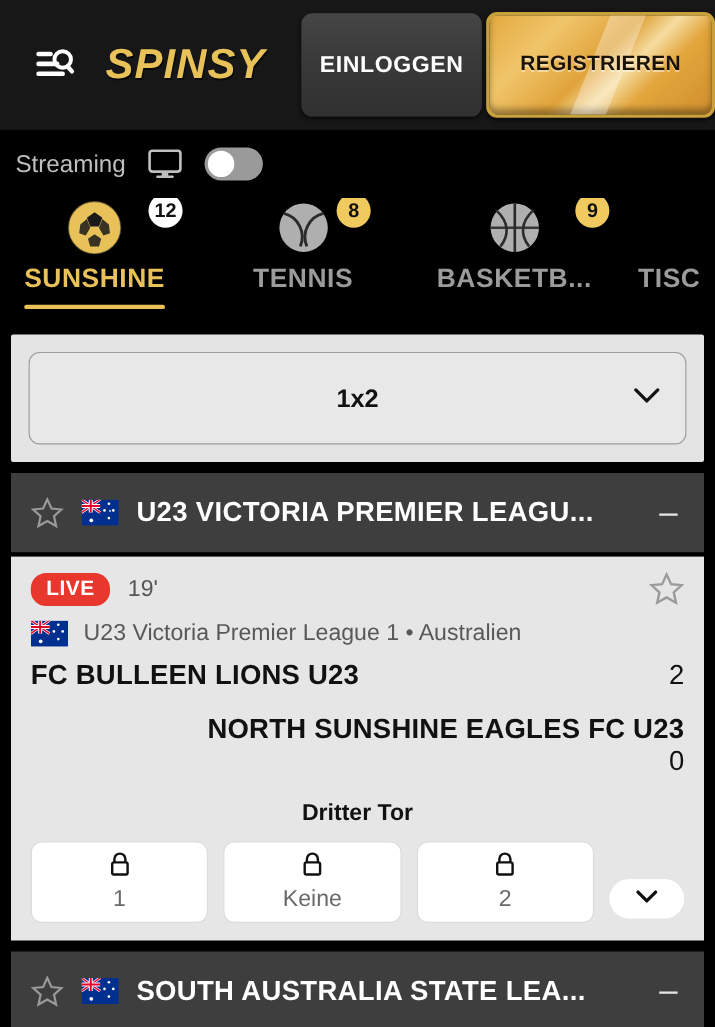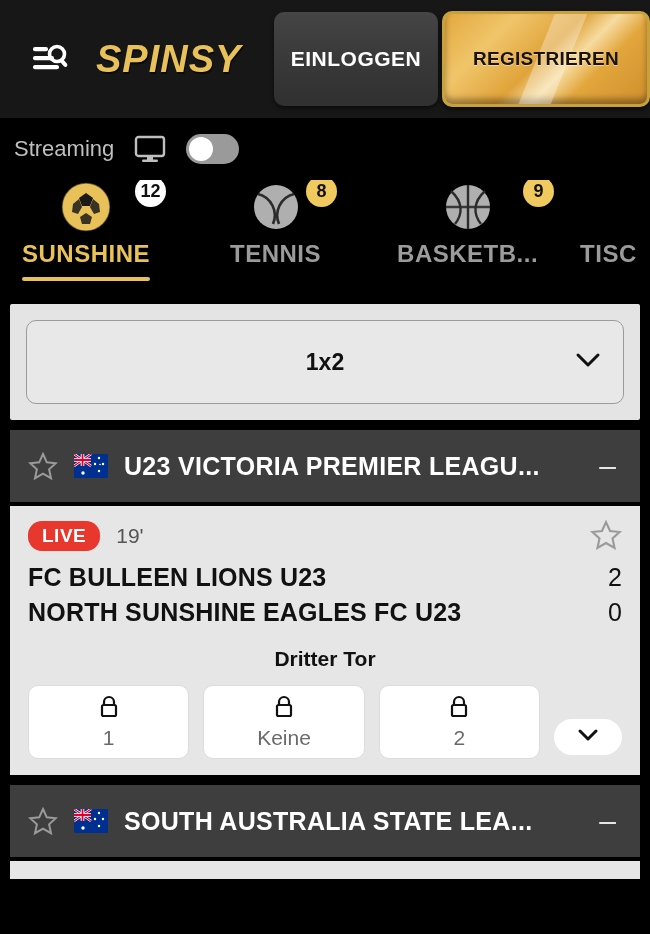--- a/index.html
+++ b/index.html
@@ -126,21 +126,21 @@
   .minute { margin-left: 16px; font-size: 21px; color: #555; }
   .row1 .star-r { margin-left: auto; cursor: pointer; display:flex; }
   .row2 { display: flex; align-items: center; margin-top: 13px; }
   .row2 .lg-name { margin-left: 14px; font-size: 21px; color: #585858; }
   .teams { margin-top: 12px; }
   .team-line { display: flex; align-items: flex-end; }
   .team-name {
     font-size: 25px; font-weight: bold; color: #111; letter-spacing: .2px;
   }
   .team-score { margin-left: auto; font-size: 25px; color: #111; }
-  .team-line + .team-line { margin-top: 6px; }
+  .team-line + .team-line { margin-top: 20px; flex-direction: column; }
   .market-title {
     text-align: center; font-size: 21px; font-weight: bold; color: #111; margin-top: 20px;
   }
   .odds-row { display: flex; align-items: center; gap: 14px; margin-top: 14px; }
   .odd-btn {
     flex: 1 1 0; background: #fff; border: 1px solid #dcdcdc; border-radius: 10px;
     height: 74px; display: flex; flex-direction: column; align-items: center;
     justify-content: center; cursor: pointer;
   }
   .odd-btn .lbl { font-size: 21px; color: #6a6a6a; margin-top: 3px; }
@@ -286,20 +286,37 @@
     <div class="row1">
       <div class="live-pill">LIVE</div>
       <div class="minute">19'</div>
       <div class="star-r">
         <svg width="32" height="31" viewBox="0 0 30 29">
           <path d="M15 2 L18.8 10.3 L27.8 11.2 L21.1 17.3 L23 26.2 L15 21.6 L7 26.2 L8.9 17.3 L2.2 11.2 L11.2 10.3 Z" fill="none" stroke="#9a9a9a" stroke-width="2"></path>
         </svg>
       </div>
     </div>
 
+    <div class="row2">
+      <div class="flag">
+        <svg viewBox="0 0 34 24" width="34" height="24">
+          <rect width="34" height="24" fill="#00308F"></rect>
+          <path d="M0 0 L17 12 M17 0 L0 12" stroke="#fff" stroke-width="2.6"></path>
+          <path d="M0 0 L17 12 M17 0 L0 12" stroke="#E4002B" stroke-width="1.2"></path>
+          <path d="M8.5 0 L8.5 12 M0 6 L17 6" stroke="#fff" stroke-width="3.6"></path>
+          <path d="M8.5 0 L8.5 12 M0 6 L17 6" stroke="#E4002B" stroke-width="1.8"></path>
+          <circle cx="9" cy="19" r="1.7" fill="#fff"></circle>
+          <circle cx="25" cy="4" r="1.2" fill="#fff"></circle>
+          <circle cx="29" cy="10" r="1.2" fill="#fff"></circle>
+          <circle cx="25" cy="17" r="1.2" fill="#fff"></circle>
+          <circle cx="21" cy="10" r="1.2" fill="#fff"></circle>
+        </svg>
+      </div>
+      <div class="lg-name">U23 Victoria Premier League 1 • Australien</div>
+    </div>
 
     <div class="teams">
       <div class="team-line">
         <div class="team-name">FC BULLEEN LIONS U23</div>
         <div class="team-score">2</div>
       </div>
       <div class="team-line">
         <div class="team-name">NORTH SUNSHINE EAGLES FC U23</div>
         <div class="team-score">0</div>
       </div>

